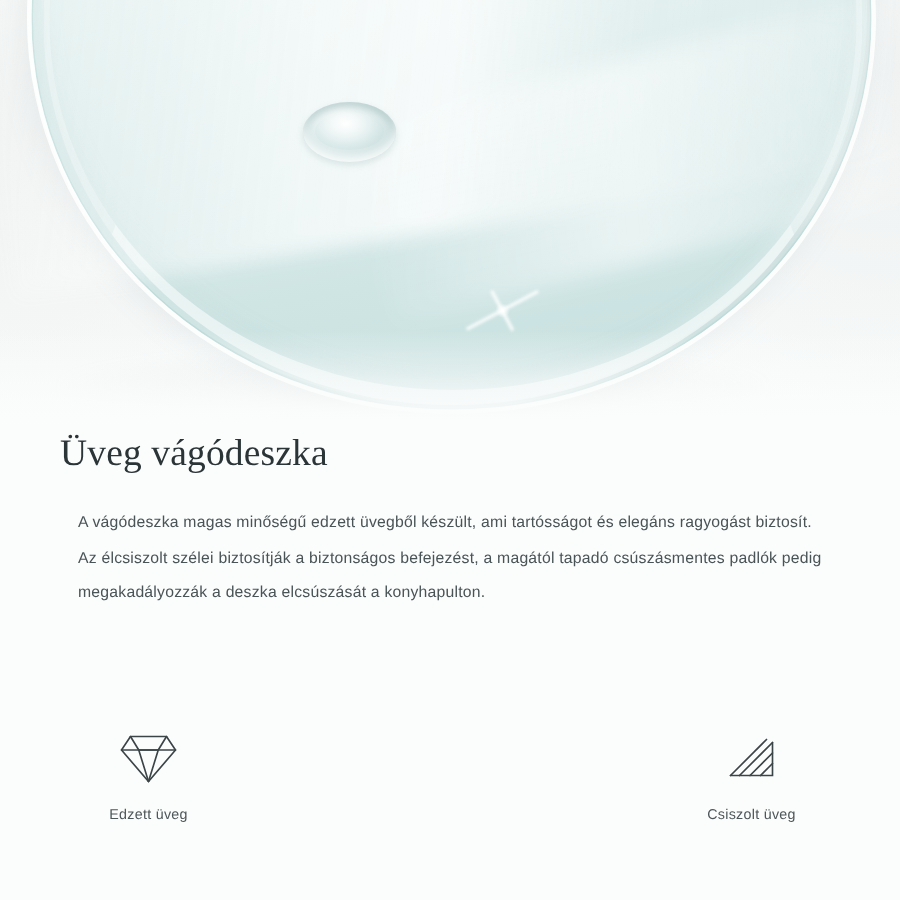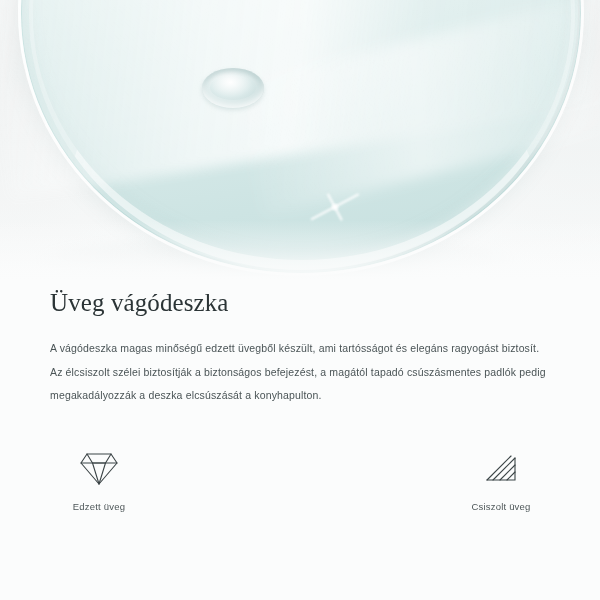--- a/index.html
+++ b/index.html
@@ -226,51 +226,51 @@
     height: 70px;
     background: linear-gradient(180deg, rgba(251,252,252,0) 0%, #fbfcfc 85%);
   }
 
   
   .content {
     position: absolute;
     left: 0;
     top: 286px;
     width: 600px;
-    padding: 0 50px;
+    padding: 0 40px;
     box-sizing: border-box;
   }
 
   .headline {
     font-family: "Liberation Serif", serif;
     font-size: 25px;
     line-height: 1.32;
     color: #2b3436;
     font-weight: 400;
     letter-spacing: 0.1px;
     margin: 0 0 18px 0;
   }
   .headline .line2 {
     display: block;
   }
 
   .body-copy {
-    margin: 0;
+    margin: 12px;
     font-size: 10.5px;
     line-height: 2.25;
     color: #4a5456;
     letter-spacing: 0.15px;
     max-width: 534px;
   }
 
   
   .features {
     position: absolute;
     left: 0;
-    top: 447px;
+    top: 484px;
     width: 600px;
     display: flex;
     justify-content: space-between;
     padding: 0 34px;
     box-sizing: border-box;
   }
   .feature {
     width: 130px;
     display: flex;
     flex-direction: column;

